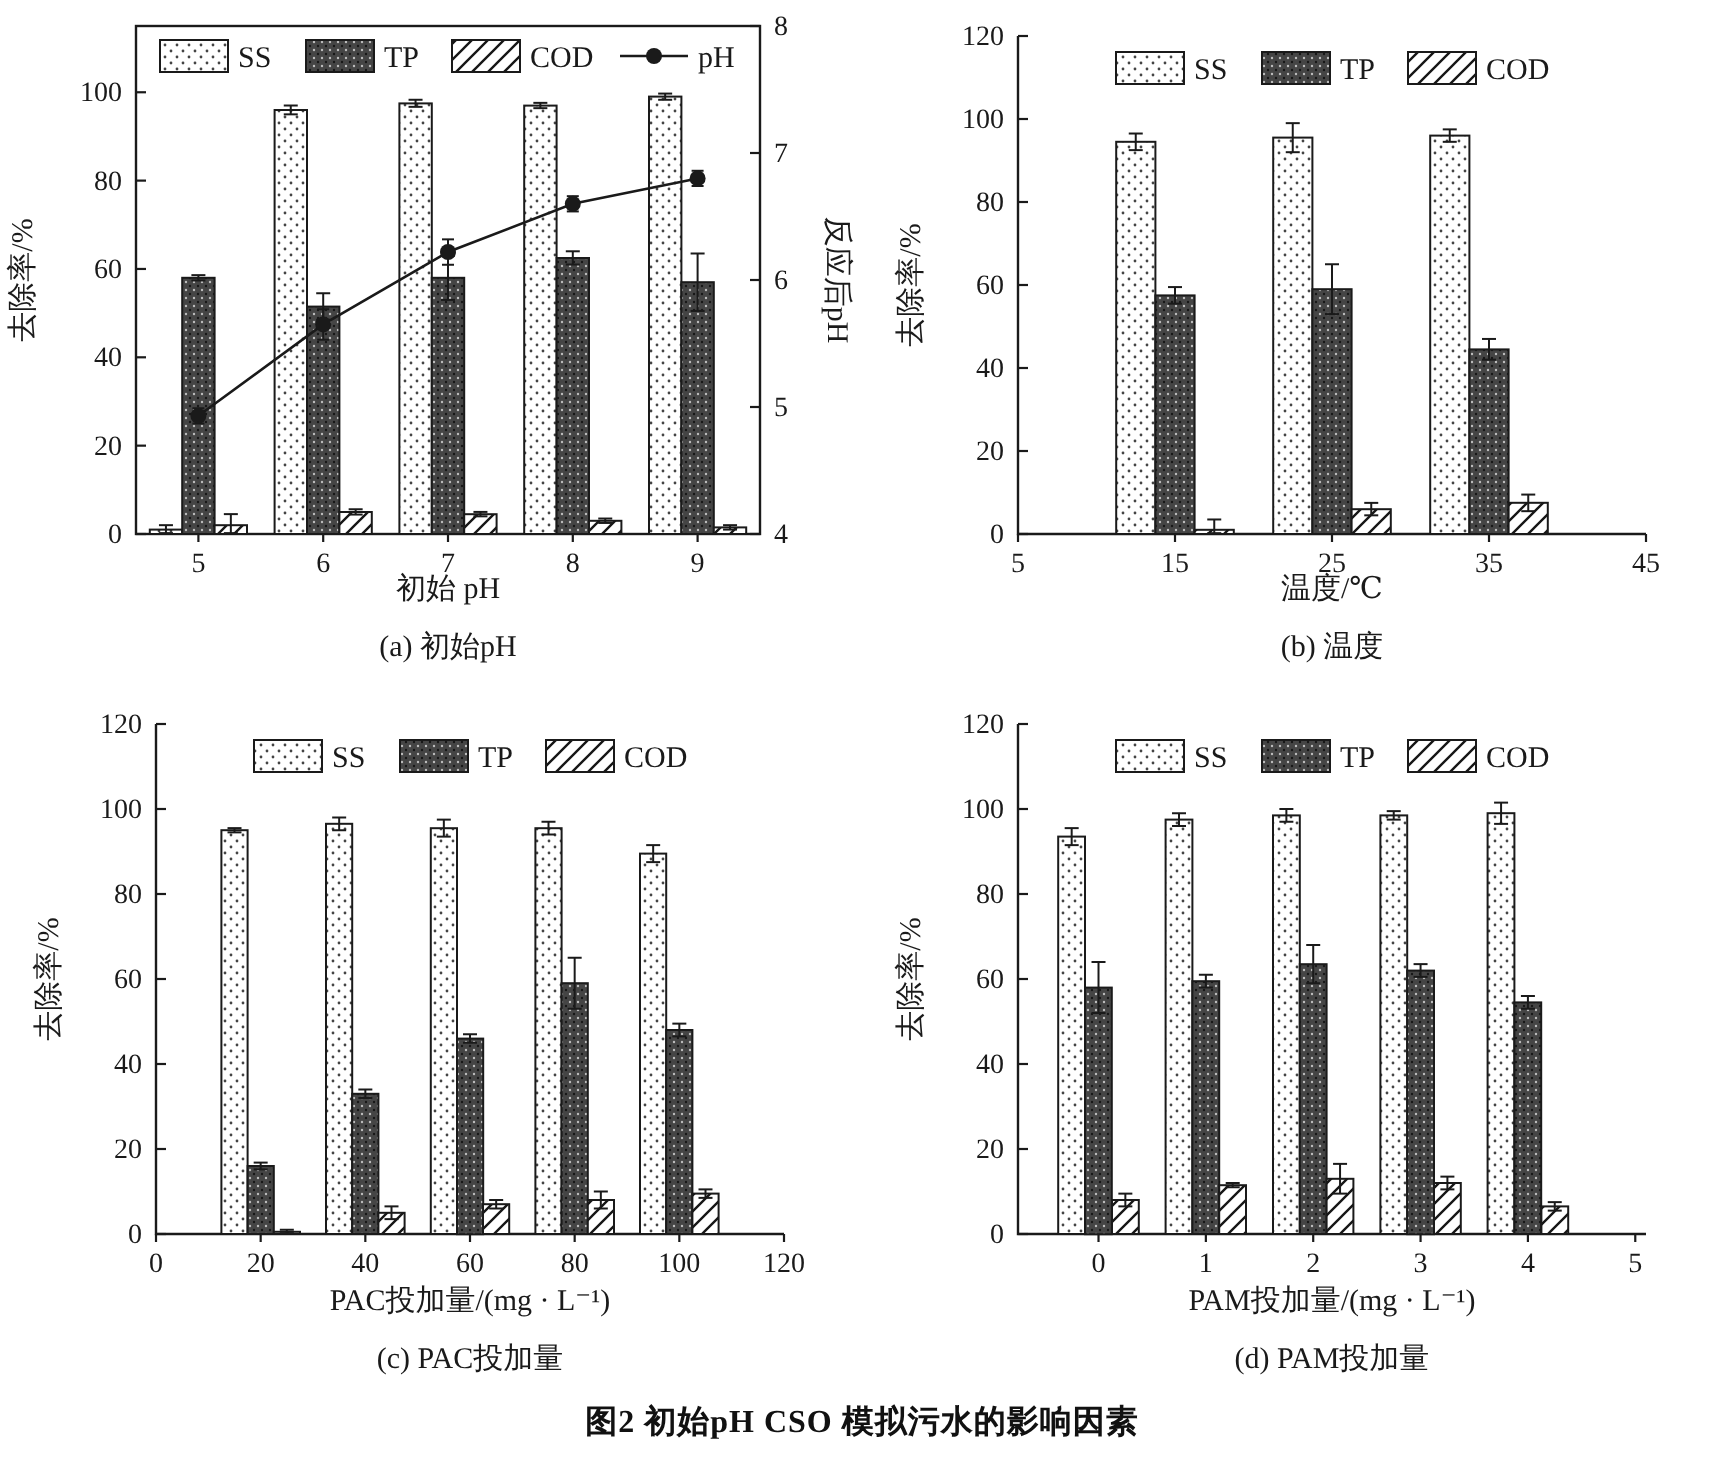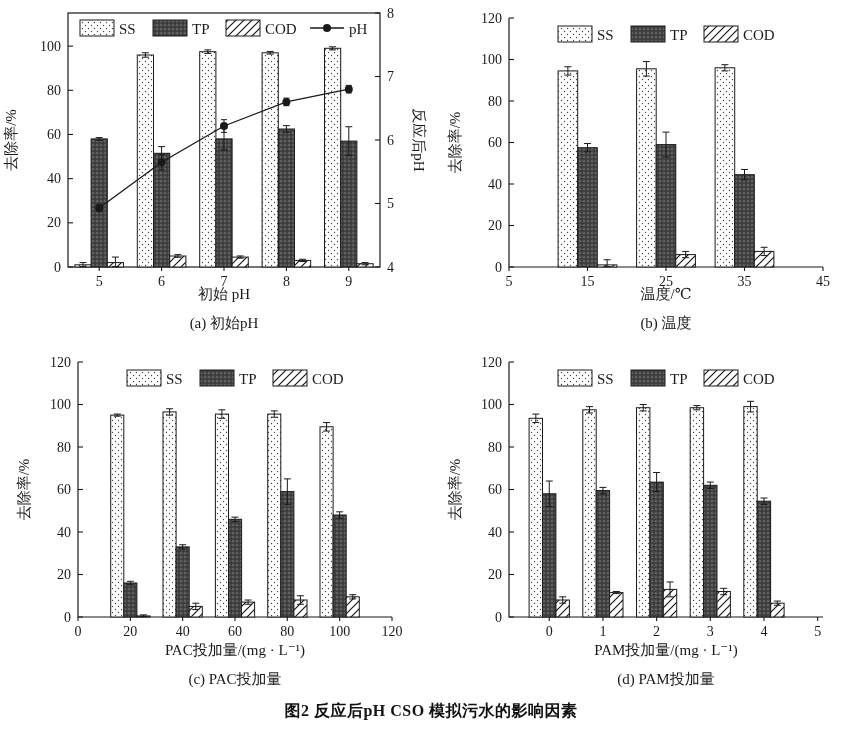--- a/index.html
+++ b/index.html
@@ -548,14 +548,14 @@
         <text x="239.0" y="39.5" font-size="15">TP</text>
         <rect x="273.0" y="26" width="34" height="16" fill="url(#cod3)" stroke="#1a1a1a" stroke-width="1"></rect>
         <text x="312.0" y="39.5" font-size="15">COD</text>
       </g>
       <g>
         <text x="235" y="311" text-anchor="middle" font-size="15">PAM投加量/(mg · L⁻¹)</text>
         <text transform="translate(29,145.5) rotate(-90)" text-anchor="middle" font-size="15">去除率/%</text>
         <text x="235" y="340" text-anchor="middle" font-size="15">(d) PAM投加量</text>
       </g>
     </svg>
-  <div id="caption">图2  反应后pH CSO 模拟污水的影响因素</div>
+  <div id="caption">图2  初始pH CSO 模拟污水的影响因素</div>
 </div>
 
 </body></html>

